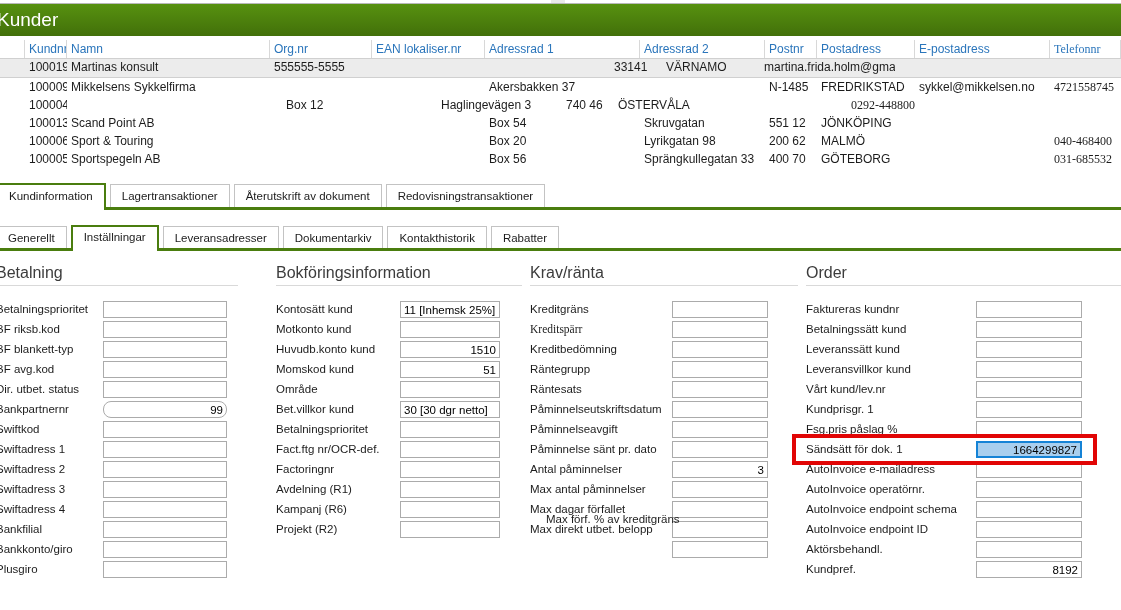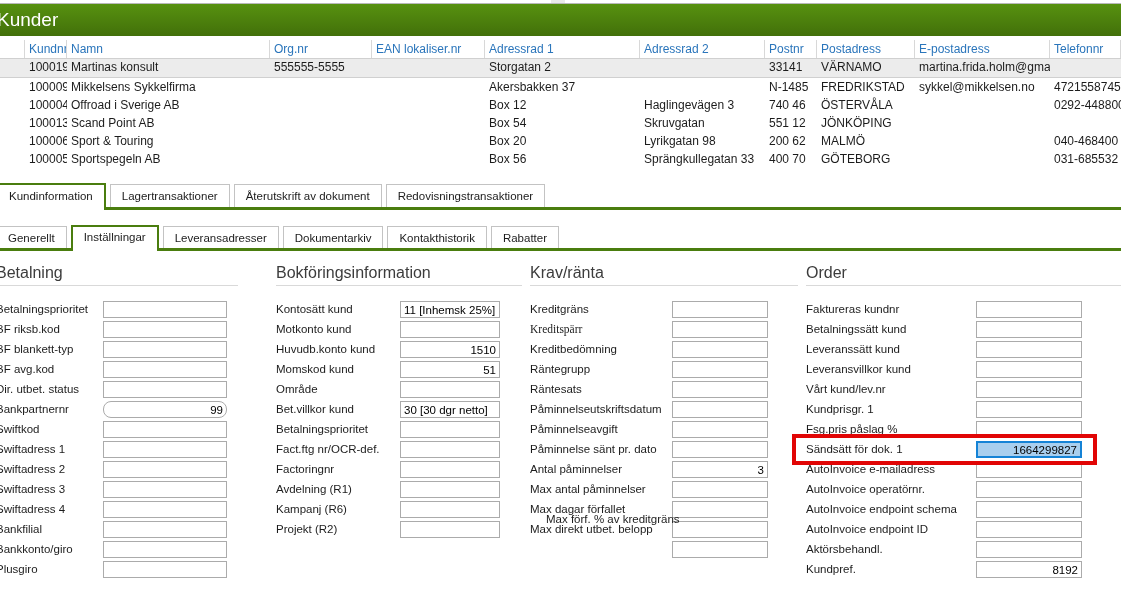--- a/index.html
+++ b/index.html
@@ -17,21 +17,21 @@
 
   
   .grid{position:absolute;left:0;top:40px;width:1121px;}
   .trow{display:flex;height:18px;line-height:18px;font-size:12px;white-space:nowrap;}
   .trow.head{color:#2a75bb;}
   .trow.head .cell{border-right:1px solid #d8d8d8;}
   .cell{overflow:hidden;padding:0 4px;box-sizing:border-box;flex:none;}
   .cell.r{text-align:right;}
   .trow.sel{background:#ececec;border-top:1px solid #d0d0d0;border-bottom:1px solid #d0d0d0;height:18px;line-height:16px;}
   .c0{width:25px;} .c1{width:42px;} .c2{width:203px;} .c3{width:102px;} .c4{width:113px;}
-  .c5{width:155px;} .c6{width:125px;} .c7{width:52px;} .c8{width:98px;} .c9{width:135px;} .c10{width:71px;}
+  .c5{width:155px;} .c6{width:125px;} .c7{width:52px;} .c8{width:98px;} .c9{width:135px;} .c10{width:71px;font-family:Liberation Serif, serif;}
 
   
   .tabs-row{position:absolute;left:0;width:1121px;display:flex;align-items:flex-start;}
   .tabs-row-1{top:184px;height:23px;}
   .tabs-row-2{top:226px;height:22px;}
   .tab{box-sizing:border-box;background:#ffffff;border:1px solid #c3c3c3;border-bottom:none;
        font-size:11.5px;padding:0 11px;margin-right:4px;display:flex;align-items:center;white-space:nowrap;cursor:default;}
   .tabs-row-1 .tab{height:23px;}
   .tabs-row-2 .tab{height:22px;}
   .tab.first{margin-left:-4px;}
@@ -80,21 +80,20 @@
         <div class="cell c9">E-postadress</div>
         <div class="cell c10">Telefonnr</div>
       </div>
     <div id="tbody">
         <div class="trow sel">
           <div class="cell c0"></div>
           <div class="cell c1 r">100019</div>
           <div class="cell c2">Martinas konsult</div>
           <div class="cell c3">555555-5555</div>
           <div class="cell c4"></div>
-          <div class="cell c5">Storgatan 2</div>
           <div class="cell c6"></div>
           <div class="cell c7">33141</div>
           <div class="cell c8">VÄRNAMO</div>
           <div class="cell c9">martina.frida.holm@gma</div>
           <div class="cell c10"></div>
         </div>
         <div class="trow">
           <div class="cell c0"></div>
           <div class="cell c1 r">100009</div>
           <div class="cell c2">Mikkelsens Sykkelfirma</div>
@@ -103,21 +102,20 @@
           <div class="cell c5">Akersbakken 37</div>
           <div class="cell c6"></div>
           <div class="cell c7">N-1485</div>
           <div class="cell c8">FREDRIKSTAD</div>
           <div class="cell c9">sykkel@mikkelsen.no</div>
           <div class="cell c10">4721558745</div>
         </div>
         <div class="trow">
           <div class="cell c0"></div>
           <div class="cell c1 r">100004</div>
-          <div class="cell c2">Offroad i Sverige AB</div>
           <div class="cell c3"></div>
           <div class="cell c4"></div>
           <div class="cell c5">Box 12</div>
           <div class="cell c6">Haglingevägen 3</div>
           <div class="cell c7">740 46</div>
           <div class="cell c8">ÖSTERVÅLA</div>
           <div class="cell c9"></div>
           <div class="cell c10">0292-448800</div>
         </div>
         <div class="trow">

